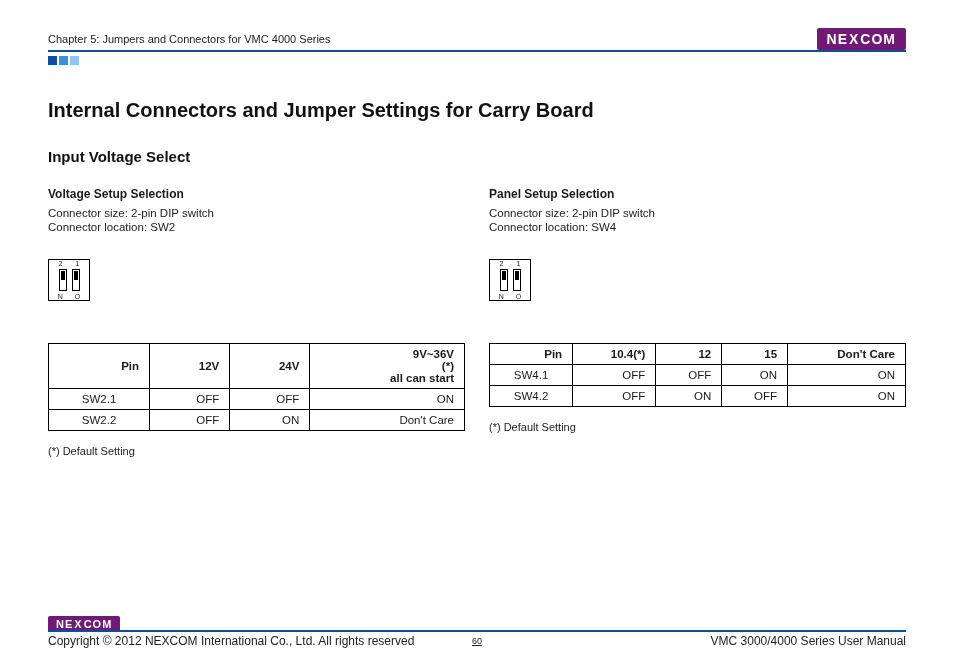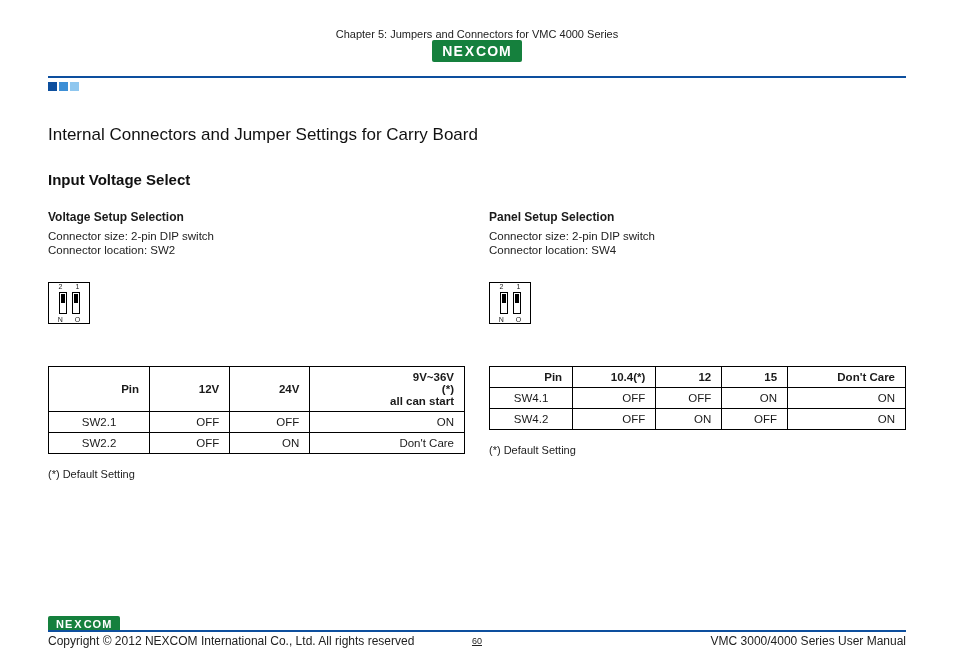--- a/index.html
+++ b/index.html
@@ -10,46 +10,45 @@
     background: #fff;
     color: #1a1a1a;
     position: relative;
     padding: 28px 48px 0 48px;
   }
   .top-header {
     display: flex;
     justify-content: space-between;
     align-items: center;
     border-bottom: 2px solid #0d4f9e;
-    padding-bottom: 14px;
+    padding-bottom: 0;
     margin-bottom: 4px;
-    flex-direction: column;
   }
   .chapter-title { font-size: 11px; color: #222; }
   .logo {
-    background: #15803d;
+    background: #701a75;
     color: #fff;
     font-weight: bold;
     font-size: 14px;
     letter-spacing: 1px;
     padding: 3px 10px;
     border-radius: 2px;
     display: flex;
     align-items: center;
   }
   .logo .x { color: #fff; position: relative; margin: 0 1px; }
   .squares { display: flex; gap: 2px; margin-top: 2px; }
   .squares span { width: 9px; height: 9px; display:inline-block; }
   .sq1 { background:#0d4f9e; }
   .sq2 { background:#3d8fd6; }
   .sq3 { background:#8fc7ef; }
 
   .page-title {
-    font-size: 17px;
-    font-weight: 400;
+    font-size: 20px;
+    font-weight: 700;
     margin-top: 34px;
     margin-bottom: 26px;
     color:#111;
   }
   .section-title {
     font-size: 15px;
     font-weight: 700;
     color:#111;
     margin-bottom: 22px;
   }

